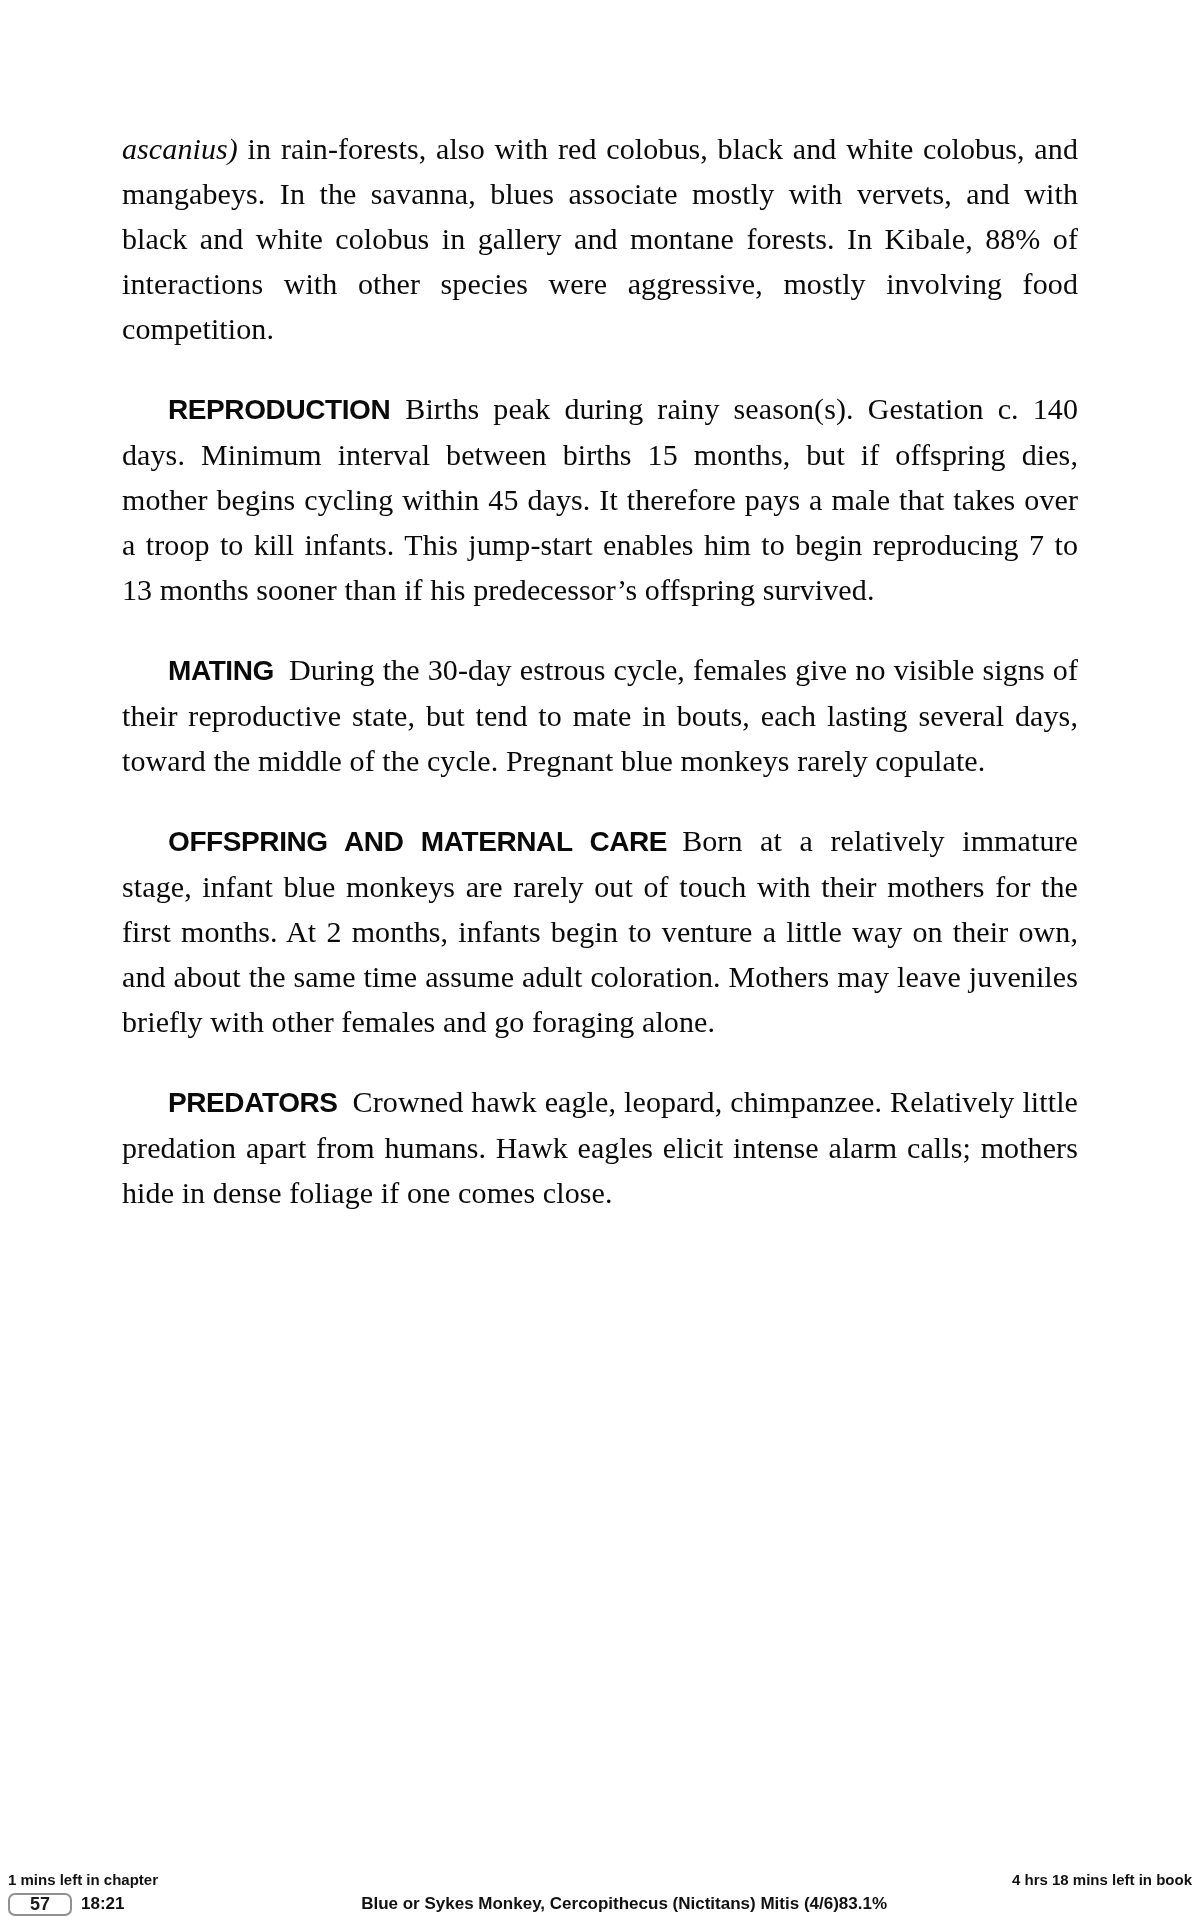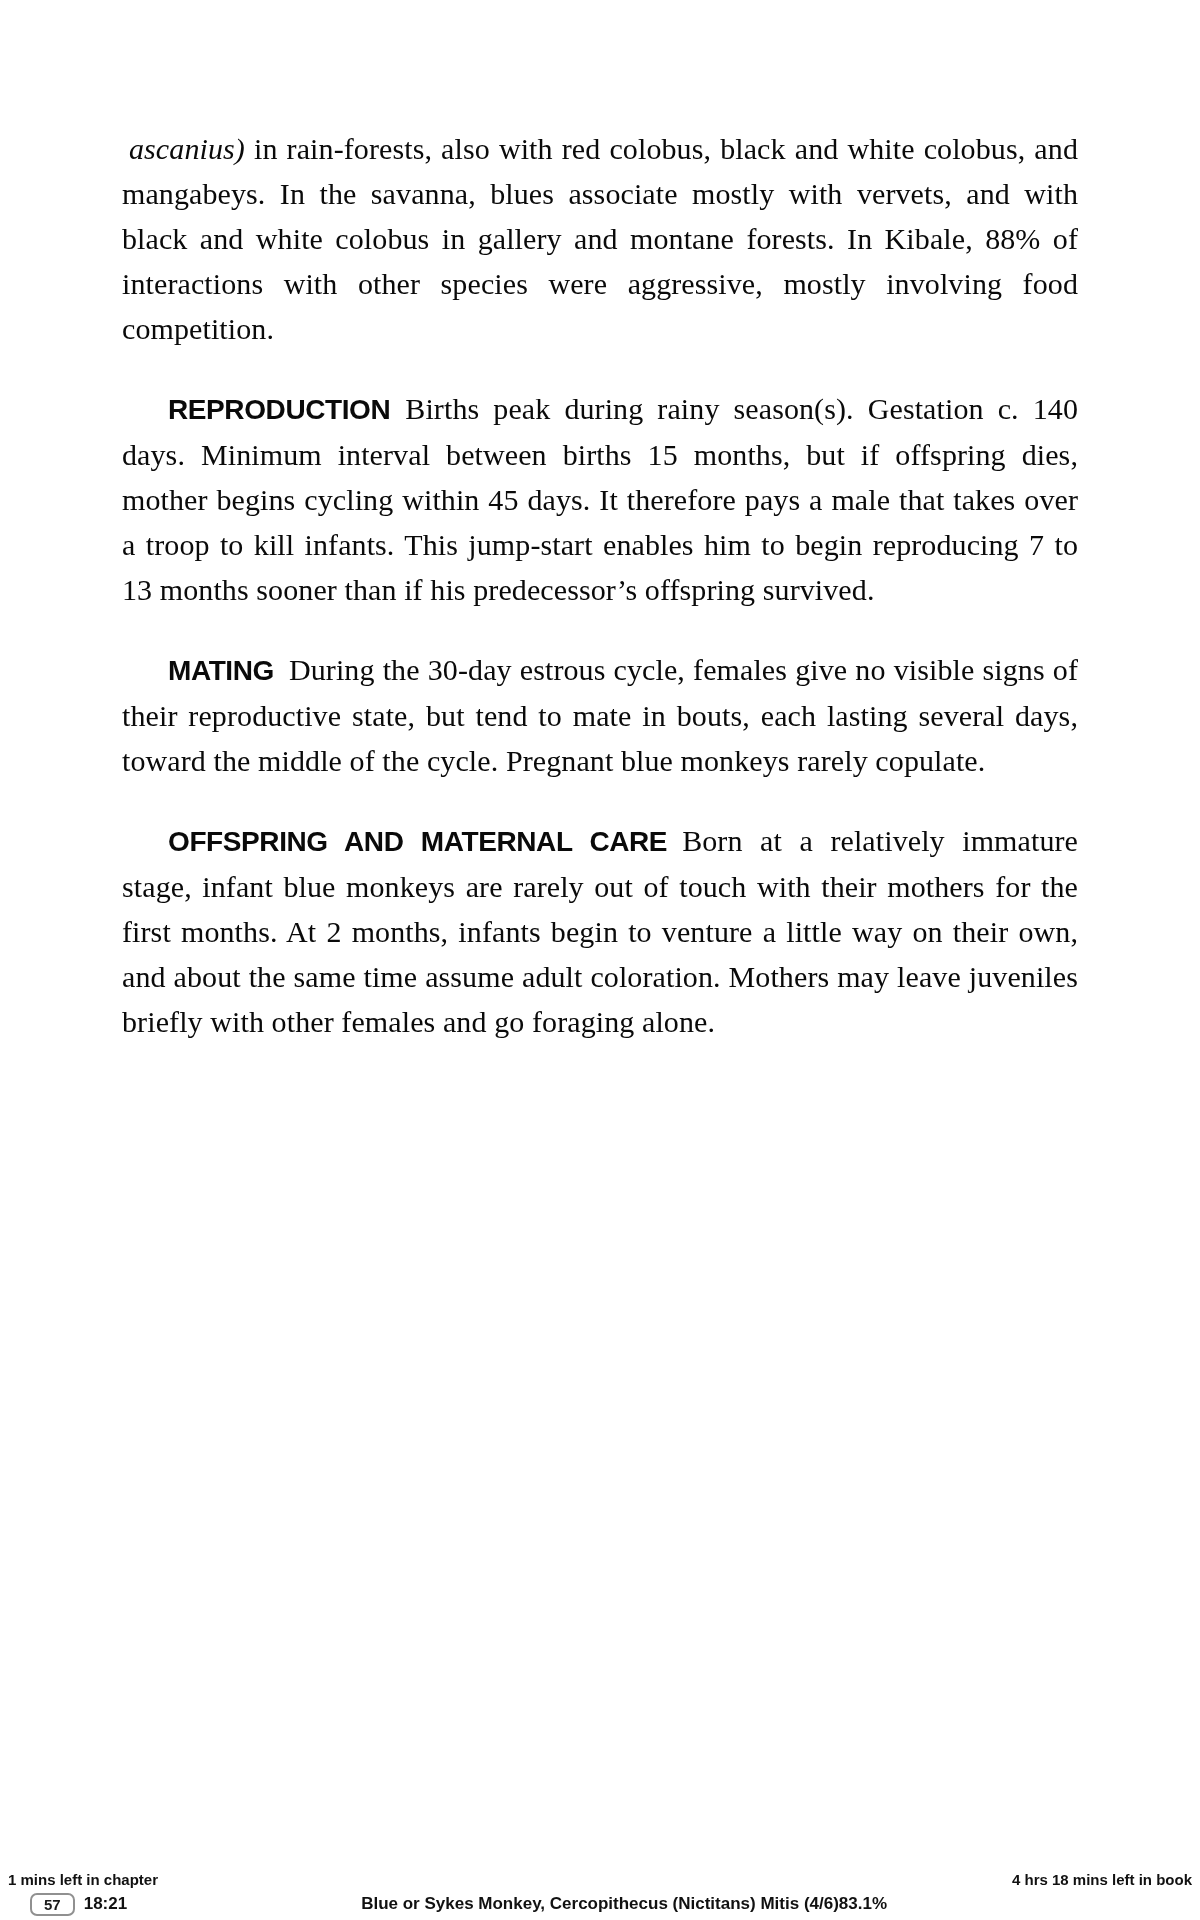--- a/index.html
+++ b/index.html
@@ -18,21 +18,21 @@
     width: 956px;
   }
   .page p {
     margin: 0 0 35px 0;
     font-size: 30px;
     line-height: 45px;
     text-align: justify;
     letter-spacing: 0.1px;
   }
   .page p.indented { text-indent: 46px; }
-  .lead-italic { font-style: italic; margin-left: 7px; }
+  .lead-italic { font-style: italic; }
   .section-hdr {
     font-family: "Liberation Sans", sans-serif;
     font-weight: 700;
     font-size: 28px;
     letter-spacing: -0.4px;
     margin-right: 15px;
     font-style: normal;
   }
   
   .footer {
@@ -55,41 +55,41 @@
     font-size: 17px;
     line-height: 26px;
   }
   .footer-left { display: flex; align-items: center; gap: 9px; }
   .footer-center { text-align: left; white-space: nowrap; }
   .footer-right { text-align: left; }
   .page-badge {
     display: inline-block;
     border: 2px solid #909090;
     border-radius: 7px;
-    padding: 0 12px;
-    font-size: 15px;
+    padding: 0 20px;
+    font-size: 18px;
     line-height: 19px;
     font-weight: 700;
     color: #1a1a1a;
     background: #ffffff;
-    margin-left: 22px;
   }
 </style>
 </head>
 <body>
 
 <div class="page">
   <p><span class="lead-italic">ascanius)</span><span> in rain-forests, also with red colobus, black and white colobus, and mangabeys. In the savanna, blues associate mostly with vervets, and with black and white colobus in gallery and montane forests. In Kibale, 88% of interactions with other species were aggressive, mostly involving food competition.</span></p>
 
   <p class="indented"><span class="section-hdr">REPRODUCTION</span><span>Births peak during rainy season(s). Gestation c. 140 days. Minimum interval between births 15 months, but if offspring dies, mother begins cycling within 45 days. It therefore pays a male that takes over a troop to kill infants. This jump-start enables him to begin reproducing 7 to 13 months sooner than if his predecessor’s offspring survived.</span></p>
 
   <p class="indented"><span class="section-hdr">MATING</span><span>During the 30-day estrous cycle, females give no visible signs of their reproductive state, but tend to mate in bouts, each lasting several days, toward the middle of the cycle. Pregnant blue monkeys rarely copulate.</span></p>
 
   <p class="indented"><span class="section-hdr">OFFSPRING AND MATERNAL CARE</span><span>Born at a relatively immature stage, infant blue monkeys are rarely out of touch with their mothers for the first months. At 2 months, infants begin to venture a little way on their own, and about the same time assume adult coloration. Mothers may leave juveniles briefly with other females and go foraging alone.</span></p>
 
+  <p class="indented"><span class="section-hdr">PREDATORS</span><span>Crowned hawk eagle, leopard, chimpanzee. Relatively little predation apart from humans. Hawk eagles elicit intense alarm calls; mothers hide in dense foliage if one comes close.</span></p>
 </div>
 
 <div class="footer">
   <div class="footer-row1">
     <span>1 mins left in chapter</span>
     <span>4 hrs 18 mins left in book</span>
   </div>
   <div class="footer-row2">
     <span class="footer-left">
       <span class="page-badge">57</span>

